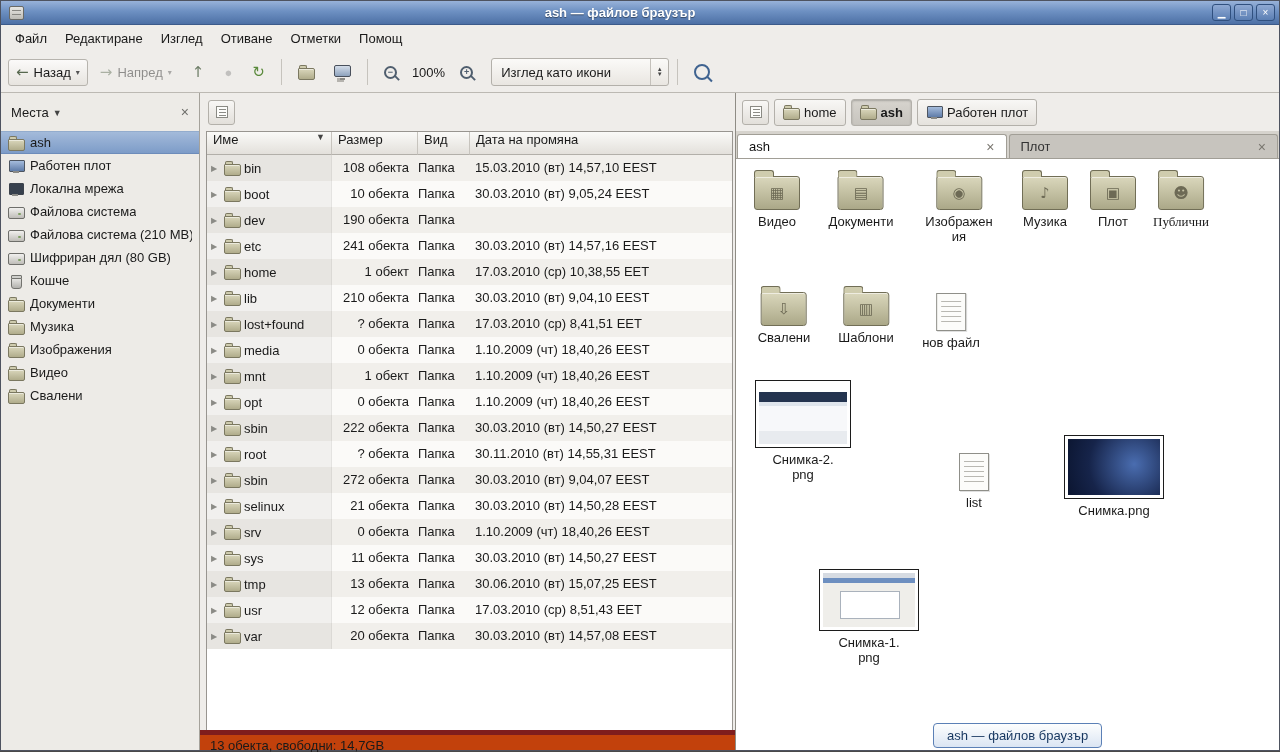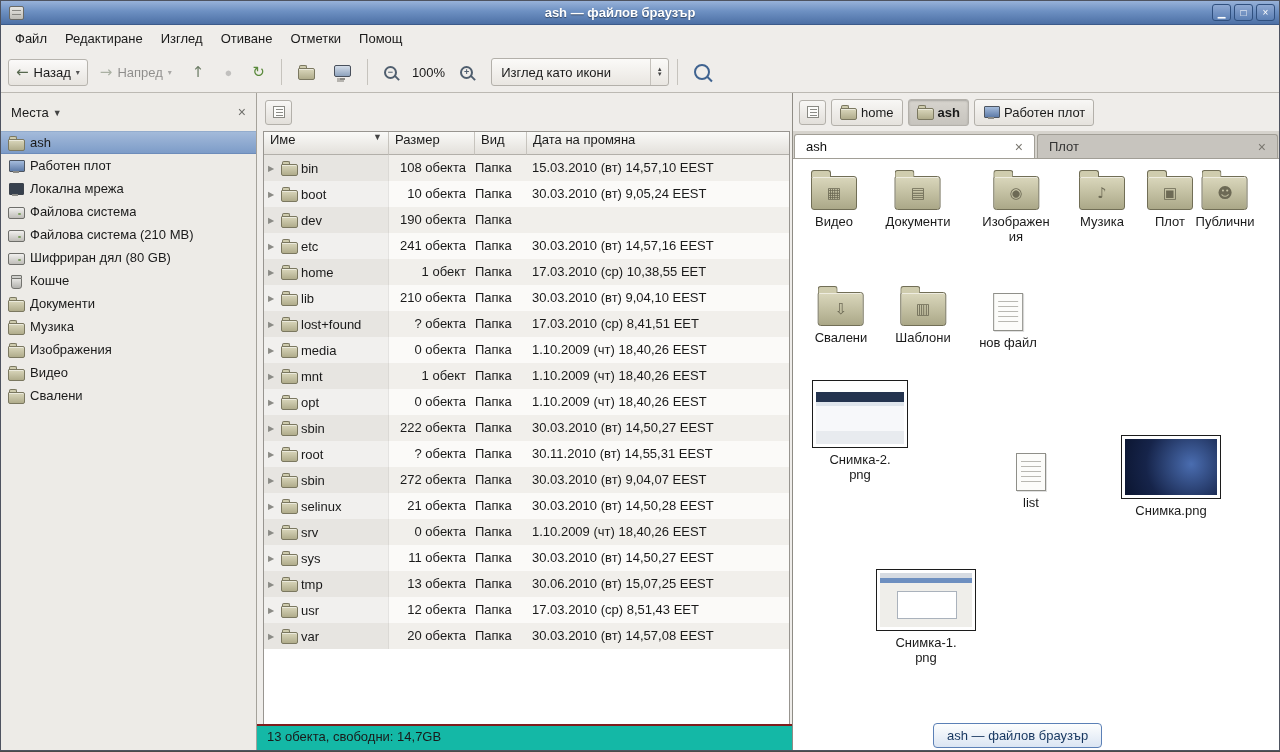--- a/index.html
+++ b/index.html
@@ -69,21 +69,21 @@
 .pi.icon-network::after{content:"";position:absolute;left:4px;bottom:1px;width:6px;height:2px;background:#8a8a86}
 .pi.icon-trash::before{content:"";position:absolute;top:2px;left:3px;width:9px;height:2px;
   background:#cfcfcb;border:1px solid #73736f;border-radius:1px}
 .pi.icon-trash::after{content:"";position:absolute;top:5px;left:3px;width:9px;height:9px;
   background:linear-gradient(#e6e5e2,#b2b1ad);border:1px solid #73736f;border-radius:1px 1px 3px 3px}
 
 
 .main{flex:1;display:flex;min-height:0}
 
 
-.sidebar{width:256px;flex:none;border-right:1px solid #a5a29b;background:#EDEBE7;display:flex;flex-direction:column}
+.sidebar{width:199px;flex:none;border-right:1px solid #a5a29b;background:#EDEBE7;display:flex;flex-direction:column}
 .side-header{height:38px;flex:none;display:flex;align-items:center;padding:0 10px;gap:4px}
 .side-caret{font-size:9px;color:#444;margin-top:2px}
 .side-close{margin-left:auto;color:#6e6e6a;font-size:14px;cursor:default}
 .side-list{flex:1;overflow:hidden}
 .side-item{height:23px;display:flex;align-items:center;gap:6px;padding:0 7px;cursor:default}
 .side-item.selected{background:linear-gradient(#a3bada,#7d9cc8);border-top:1px solid #93accd;border-bottom:1px solid #6d8cba}
 .side-label{white-space:nowrap;overflow:hidden}
 
 
 .midpane{width:535px;flex:none;display:flex;flex-direction:column;background:#EFEDEA}
@@ -105,21 +105,21 @@
 .tree-body{flex:1;overflow:hidden;background:#fff}
 .trow{height:26px;display:flex;cursor:default}
 .trow:nth-child(odd){background:#f1efeb}
 .trow:nth-child(even){background:#fbfaf8}
 .c-name{width:125px;display:flex;align-items:center;gap:4px;padding-left:4px;background:rgba(0,0,0,.04);
   border-right:1px solid rgba(0,0,0,.05);white-space:nowrap;overflow:hidden}
 .expander{font-size:8px;color:#8b8b86;width:9px;flex:none}
 .c-size{width:86px;line-height:26px;text-align:right;padding-right:9px;white-space:nowrap}
 .c-type{width:52px;line-height:26px;white-space:nowrap}
 .c-date{flex:1;line-height:26px;padding-left:5px;white-space:nowrap;overflow:hidden}
-.statusbar{height:26px;flex:none;border-top:2px solid #7f1d1d;background:#14b8a6;line-height:21px;padding-left:10px}
+.statusbar{height:20px;flex:none;border-top:5px solid #7f1d1d;background:#c2410c;line-height:21px;padding-left:10px}
 
 
 .rightpane{flex:1;min-width:0;display:flex;flex-direction:column;border-left:1px solid #8f8c85;background:#EFEDEA}
 .right-strip{height:38px;flex:none;display:flex;align-items:center;gap:5px;padding-left:6px}
 .pathbtn{display:inline-flex;align-items:center;gap:5px;height:27px;padding:0 8px;border:1px solid #b3b0aa;
   border-radius:3px;background:linear-gradient(#f8f7f5,#e5e2dd);cursor:default;white-space:nowrap}
 .pathbtn.active{background:linear-gradient(#d7d4ce,#c7c4be);box-shadow:inset 0 1px 2px rgba(0,0,0,.22);font-weight:bold}
 .tabbar{height:28px;flex:none;display:flex;background:#d6d3cd;border-bottom:1px solid #a19e96;padding:3px 1px 0 1px;gap:2px}
 .tab{flex:1;display:flex;align-items:center;padding:0 11px;border:1px solid #a19e96;border-bottom:none;
   border-radius:3px 3px 0 0;background:#c7c4be;color:#333;cursor:default;min-width:0}
@@ -566,21 +566,21 @@
               <span class="emblem e-music"></span>
             </span>
             <span class="dlabel">Музика</span>
           </div>
           <div class="ditem k-folder" style="left: 377px; top: 8px;">
             <span class="bigicon">
               <span class="emblem e-desktop"></span>
             </span>
             <span class="dlabel">Плот</span>
           </div>
-          <div class="ditem k-folder" style="left: 432px; top: 8px;">
+          <div class="ditem k-folder" style="left: 445px; top: 8px; font-family: Liberation Serif, serif;">
             <span class="bigicon">
               <span class="emblem e-public"></span>
             </span>
             <span class="dlabel">Публични</span>
           </div>
           <div class="ditem k-folder" style="left: 48px; top: 124px;">
             <span class="bigicon">
               <span class="emblem e-download"></span>
             </span>
             <span class="dlabel">Свалени</span>

